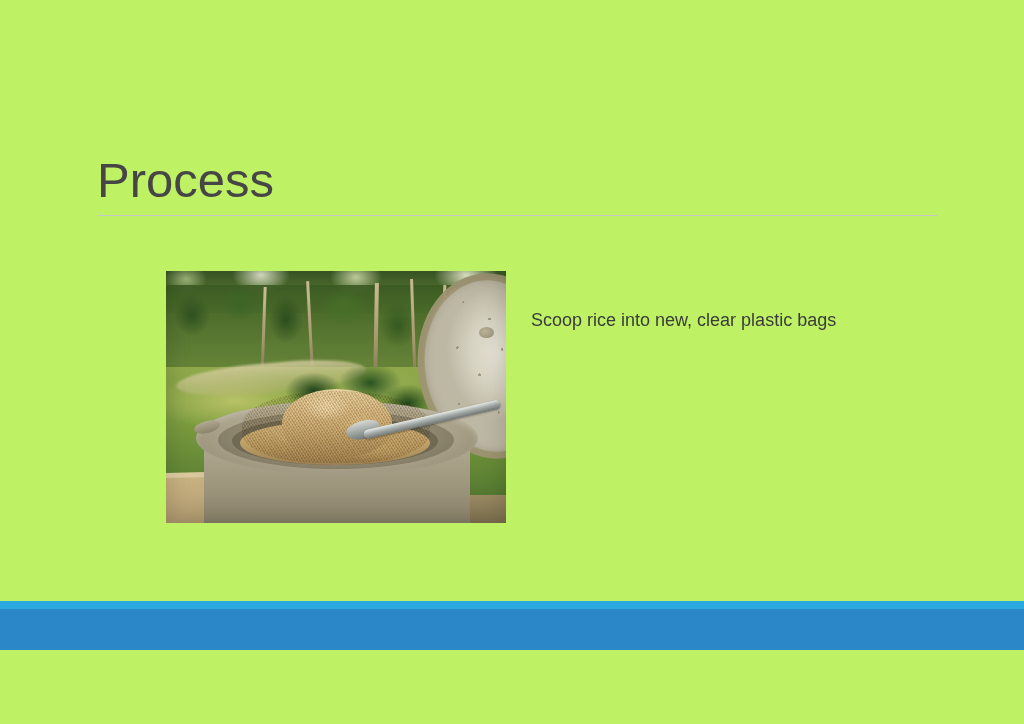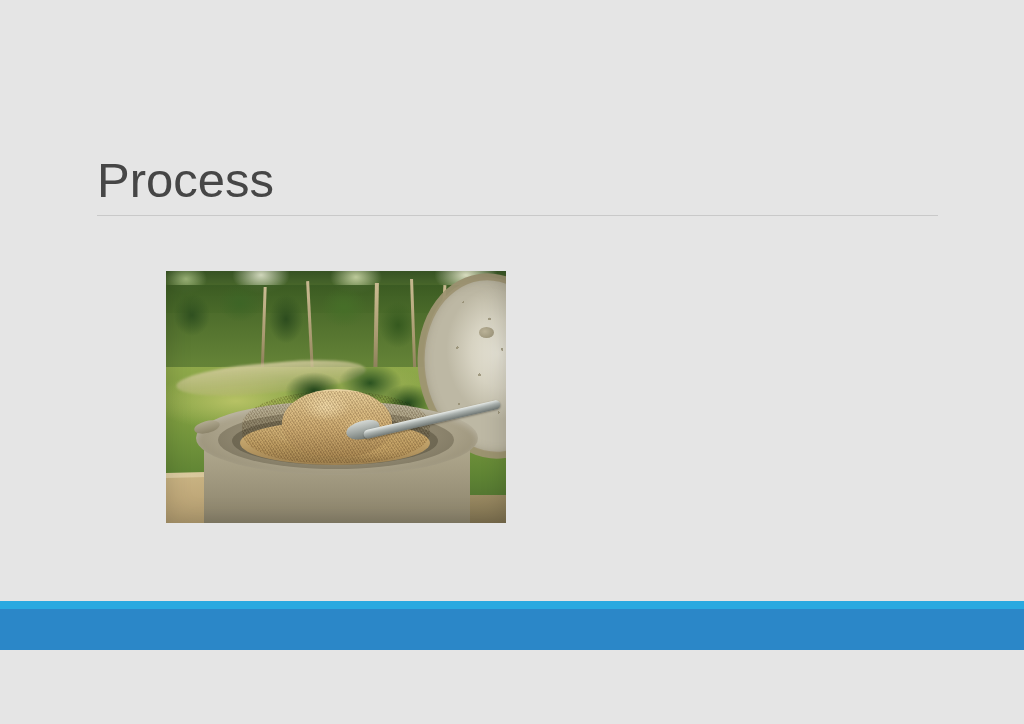--- a/index.html
+++ b/index.html
@@ -13,21 +13,21 @@
     position: relative;
     overflow: hidden;
     font-family: "Liberation Sans", sans-serif;
   }
 
   .slide {
     position: absolute;
     left: 0; top: 0;
     width: 1024px;
     height: 724px;
-    background: #e5e5e5;
+    background: #bef264;
   }
 
   
   .slide-title {
     position: absolute;
     left: 97px;
     top: 150px;
     font-size: 49px;
     line-height: 60px;
     font-weight: 400;
@@ -367,18 +367,19 @@
       <div class="ph-rice-low"></div>
       <div class="ph-rice-heap"></div>
       <div class="ph-rice-tex"></div>
       <div class="ph-scoop-head"></div>
       <div class="ph-scoop-handle"></div>
       <div class="ph-vignette"></div>
     </div>
   </div>
 
   <div class="body-block">
+    <div class="body-line">Scoop rice into new, clear plastic bags</div>
   </div>
 
   <div class="footer-light"></div>
   <div class="footer-dark"></div>
 
 </div>
 
 </body></html>

